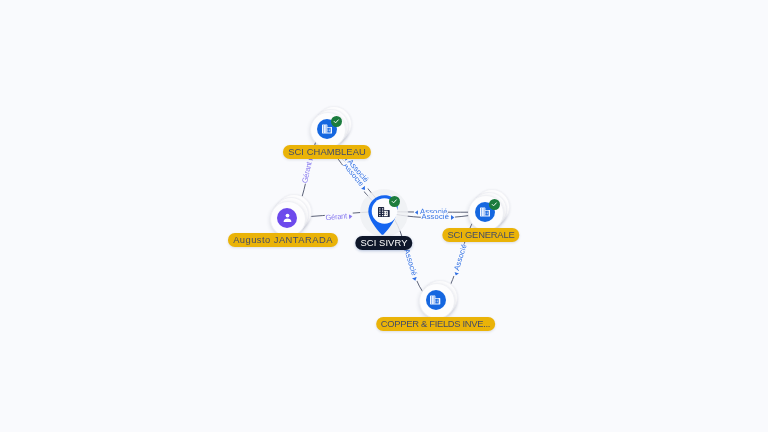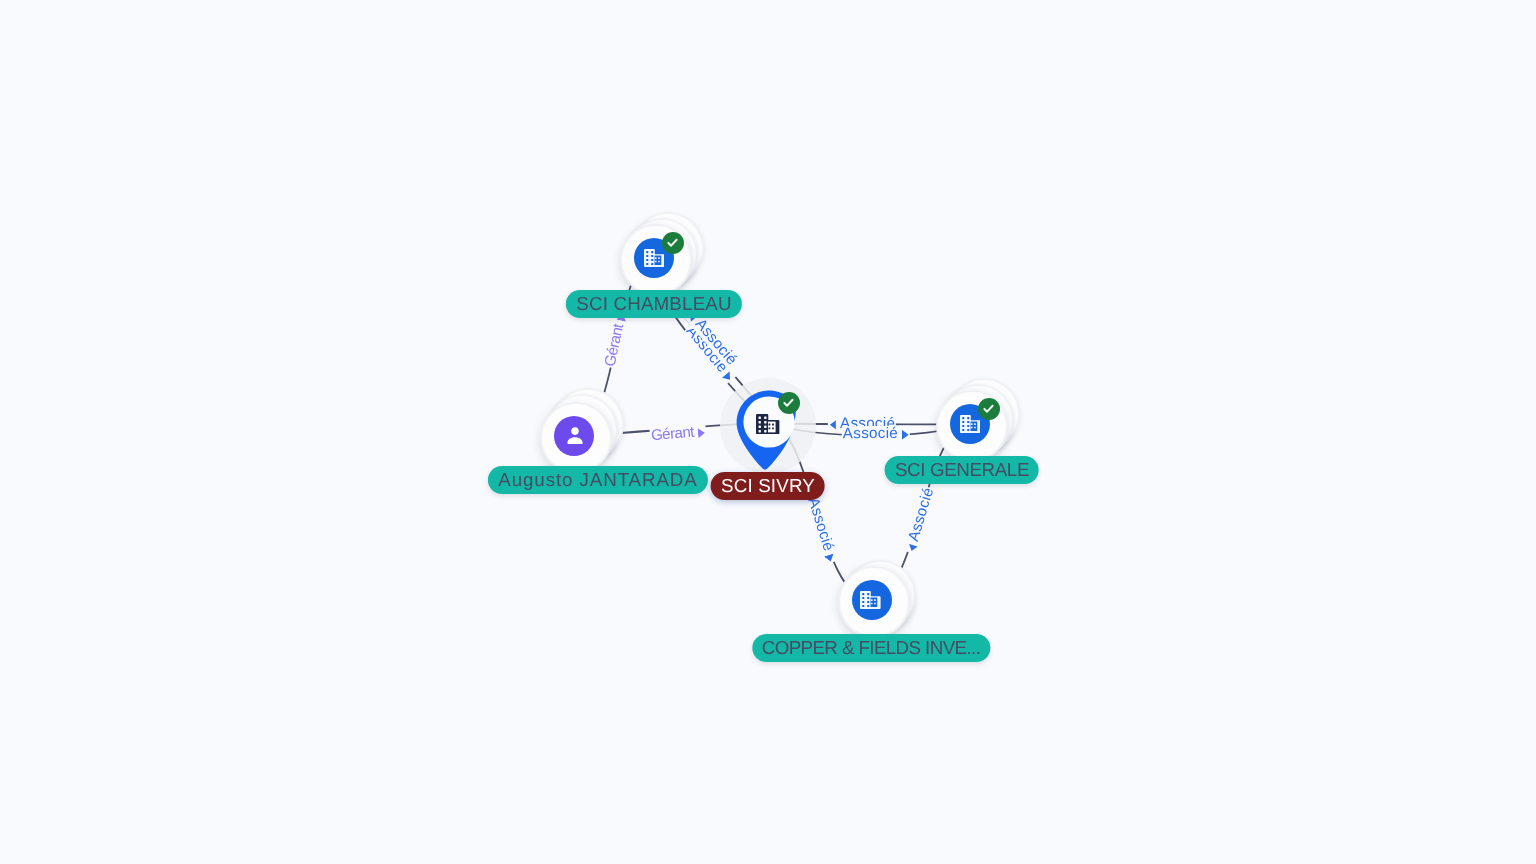--- a/index.html
+++ b/index.html
@@ -5,25 +5,25 @@
   html,body{margin:0;padding:0;}
   body{width:768px;height:432px;background:#f9fafd;font-family:"Liberation Sans",sans-serif;overflow:hidden;}
   #graph{position:absolute;left:0;top:0;width:768px;height:432px;}
   svg.layer{position:absolute;left:0;top:0;width:768px;height:432px;overflow:visible;}
   .node{position:absolute;width:0;height:0;}
   .stackcard,.disc{position:absolute;border-radius:50%;background:#fdfdfe;}
   .stackcard{box-shadow:0 1px 2.5px rgba(40,50,80,.11);border:.7px solid #f1f2f6;}
   .disc{box-shadow:0 1.5px 4px rgba(40,50,80,.16);border:.7px solid #f0f1f5;}
   .iconcirc{position:absolute;border-radius:50%;display:flex;align-items:center;justify-content:center;}
   .badge{position:absolute;border-radius:50%;display:flex;align-items:center;justify-content:center;}
-  .nodelabel{position:absolute;background:#14b8a6;border-radius:7px;white-space:nowrap;
+  .nodelabel{position:absolute;background:#eab308;border-radius:7px;white-space:nowrap;
      font-size:9.4px;line-height:10px;color:#454c66;
      box-shadow:0 1px 2.5px rgba(40,50,80,.14);
      padding:2px 5.2px 2px 5.2px;transform:translateX(-50%);}
-  .nodelabel.sel{background:#7f1d1d;color:#fff;box-shadow:0 1px 3px rgba(20,60,140,.3);}
+  .nodelabel.sel{background:#0f172a;color:#fff;box-shadow:0 1px 3px rgba(20,60,140,.3);}
   .elabel{position:absolute;font-size:7.6px;line-height:8px;white-space:nowrap;
      background:#f9fafd;padding:0 .5px;}
   .elabel.gerant{letter-spacing:-.3px;}
   .elabel.associe{letter-spacing:.14px;}
   .pinwrap{position:absolute;}
 </style>
 </head>
 <body>
 
 <div id="graph">
@@ -195,18 +195,18 @@
               <rect x="16.5" y="9.8" width="1.9" height="1.9" rx=".3"></rect>
      <rect x="12.8" y="13.7" width="1.9" height="1.9" rx=".3"></rect>
               <rect x="16.5" y="13.7" width="1.9" height="1.9" rx=".3"></rect>
    </g>
   </svg>
         </div>
       </div>
     </div>
   <div id="nlablayer">
       <div class="nodelabel" style="letter-spacing: 0.09px; left: 327px; top: 144.8px;"><span>SCI CHAMBLEAU</span></div>
-      <div class="nodelabel" style="letter-spacing: 0.45px; left: 299px; top: 233.3px;"><span>Augusto JANTARADA</span></div>
+      <div class="nodelabel" style="letter-spacing: 0.45px; left: 283px; top: 233.3px;"><span>Augusto JANTARADA</span></div>
       <div class="nodelabel sel" style="letter-spacing: 0.09px; left: 384px; top: 236px;"><span>SCI SIVRY</span></div>
       <div class="nodelabel" style="letter-spacing: -0.19px; left: 481px; top: 227.8px;"><span>SCI GENERALE</span></div>
       <div class="nodelabel" style="letter-spacing: -0.3px; left: 435.5px; top: 317px;"><span>COPPER &amp; FIELDS INVE...</span></div>
     </div>
 </div>
 
 </body></html>

